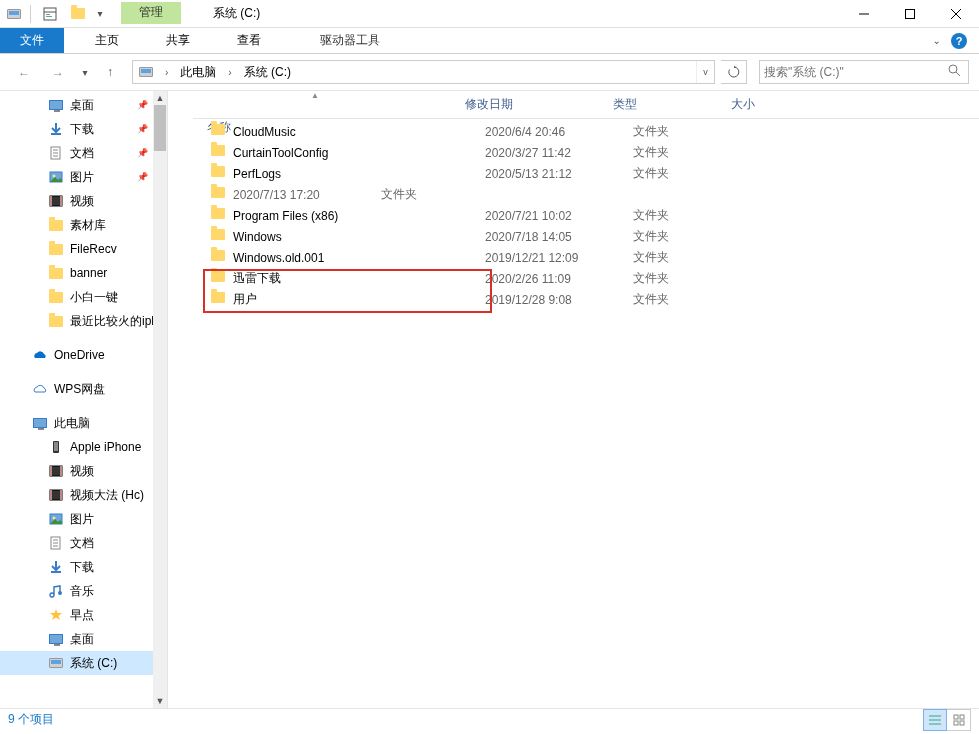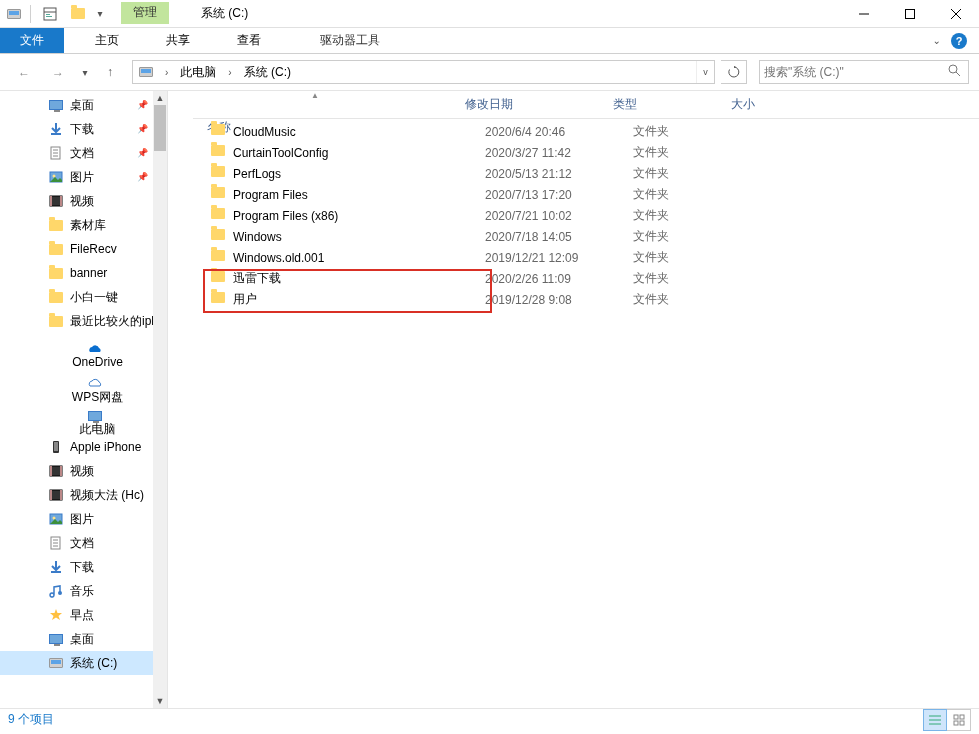--- a/index.html
+++ b/index.html
@@ -6,21 +6,21 @@
 body { background: #fff; width: 979px; height: 734px; overflow: hidden; font-size: 12px; color: #000; }
 
 
 .titlebar { height: 28px; display: flex; align-items: center; background: #fff; border-bottom: 1px solid #e0e0e0; }
 .titlebar-left { display: flex; align-items: center; gap: 6px; padding: 0 6px; }
 .titlebar-icon { width: 16px; height: 16px; display: inline-flex; align-items: center; justify-content: center; }
 .qat-sep { width: 1px; height: 18px; background: #d0d0d0; margin: 0 2px; }
 .qat-item { width: 22px; height: 22px; display: inline-flex; align-items: center; justify-content: center; cursor: default; }
 .qat-drop { width: 10px; height: 22px; display:inline-flex; align-items:center; justify-content:center; }
 .titlebar-ctx { margin-left: 10px; display: flex; align-items: center; height: 28px; }
-.ctx-label { background: #c2e59d; padding: 2px 12px; font-size: 12px; color: #333; height: 22px; display:flex; align-items:center; margin-top:-2px;}
+.ctx-label { background: #c2e59d; padding: 2px 18px; font-size: 12px; color: #333; height: 22px; display:flex; align-items:center; margin-top:-2px;}
 .titlebar-title { margin-left: 32px; font-size: 12px; color: #000; }
 .titlebar-spacer { flex: 1; }
 .winbtn { width: 46px; height: 28px; display:flex; align-items:center; justify-content:center; cursor:default; }
 
 
 .ribbon { height: 26px; background: #fff; display: flex; align-items: stretch; border-bottom: 1px solid #d0d0d0; position: relative; gap: 15px; }
 .ribbon-tab { padding: 0 16px; display:flex; align-items:center; font-size: 12px; cursor:default; }
 .ribbon-tab.file { background: #1979ca; color: #fff; padding: 0 20px; }
 .ribbon-tab.ctx { color: #333; }
 .ribbon-right { margin-left:auto; display:flex; align-items:center; gap:10px; padding-right:12px; }
@@ -45,21 +45,21 @@
 .body { display:flex; height: calc(734px - 28px - 26px - 36px - 26px); border-top:1px solid #e5e5e5; position:relative;gap:25px; }
 
 
 .navpane { width:168px; border-right:1px solid #e5e5e5; overflow:hidden; position:relative; padding-top:2px; }
 .nav-scroll { position:absolute; right:0; top:0; bottom:0; width:14px; background:#f0f0f0; }
 .nav-scroll-thumb { position:absolute; right:1px; top:14px; width:12px; height:46px; background:#c0c0c0; }
 .nav-scroll-arr { position:absolute; width:14px; height:14px; display:flex; align-items:center; justify-content:center; font-size:9px; color:#555; }
 .nav-scroll-arr.up { top:0; }
 .nav-scroll-arr.dn { bottom:0; }
 .tree-item { height:24px; display:flex; align-items:center; padding-left:4px; font-size:12px; cursor:default; white-space:nowrap; }
-.tree-item.level1 { padding-left: 28px; flex-direction: column; }
+.tree-item.level1 { padding-left: 20px; }
 .tree-item.level2 { padding-left: 36px; }
 .tree-item .exp { width:12px; display:inline-flex; justify-content:center; color:#888; font-size:9px; }
 .tree-item .ticon { width:16px; height:16px; margin-right:6px; display:inline-flex; align-items:center; justify-content:center; }
 .tree-item.selected { background:#cde8ff; }
 .pin { margin-left:auto; margin-right:18px; color:#888; font-size:10px; transform:rotate(45deg); }
 
 
 .filepane { flex:1; position:relative; overflow:hidden; }
 .columns { height:28px; display:flex; align-items:center; border-bottom:1px solid #e5e5e5; color:#40608f; font-size:12px; padding-left:14px; }
 .col { display:flex; align-items:center; }
@@ -447,21 +447,20 @@
             <span class="folder-sm"></span>
           </span>
           <span class="fname">PerfLogs</span>
           <span class="fmod">2020/5/13 21:12</span>
           <span class="ftype">文件夹</span>
         </div>
         <div class="filerow">
           <span class="ficon">
             <span class="folder-sm"></span>
           </span>
-          <span class="fname">Program Files</span>
           <span class="fmod">2020/7/13 17:20</span>
           <span class="ftype">文件夹</span>
         </div>
         <div class="filerow">
           <span class="ficon">
             <span class="folder-sm"></span>
           </span>
           <span class="fname">Program Files (x86)</span>
           <span class="fmod">2020/7/21 10:02</span>
           <span class="ftype">文件夹</span>

